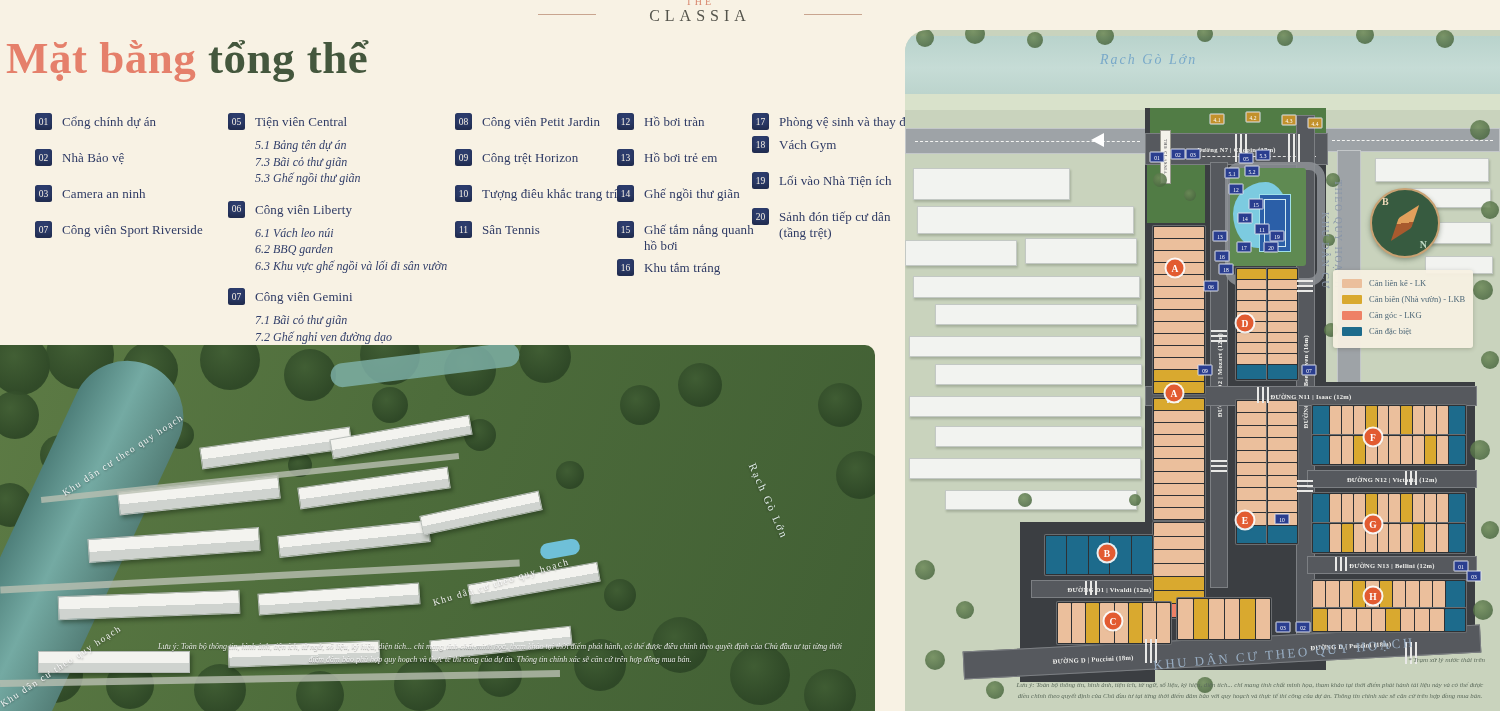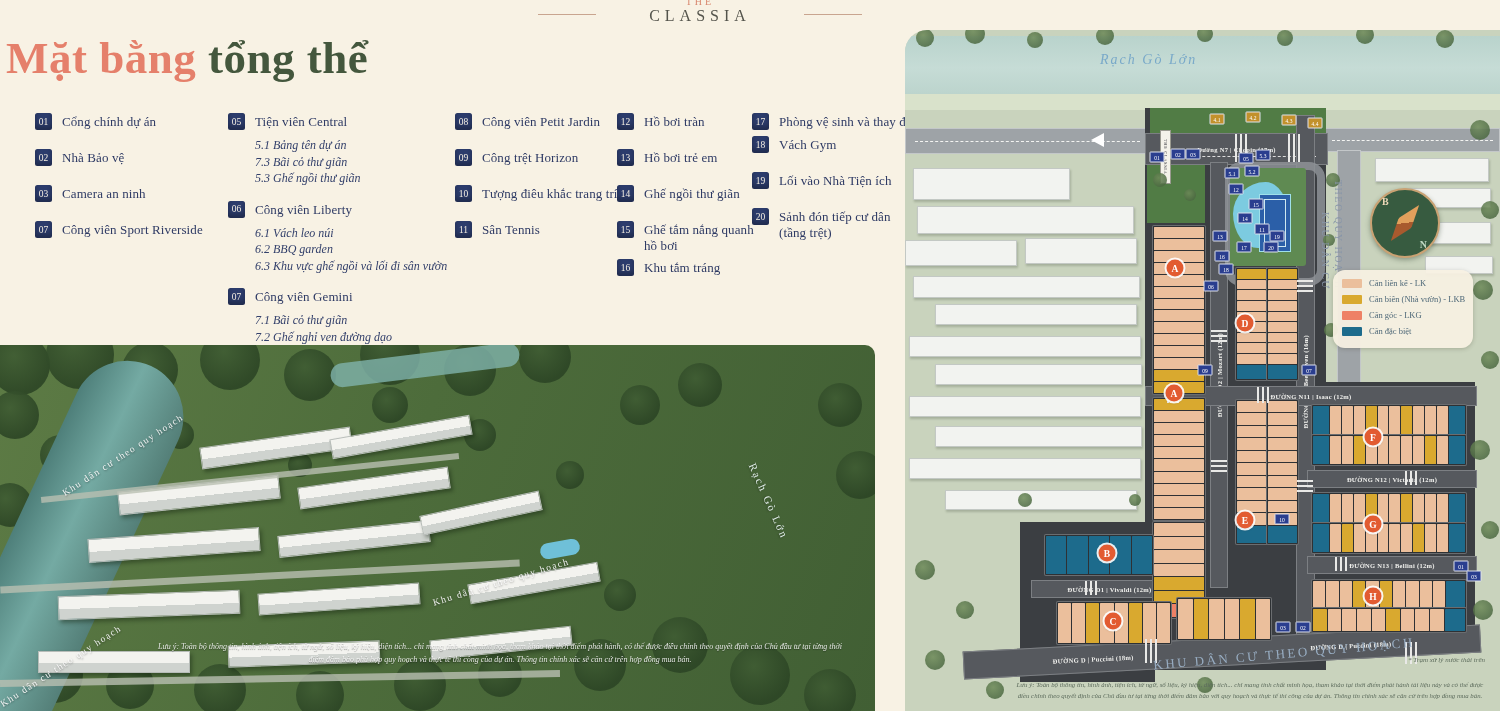--- a/index.html
+++ b/index.html
@@ -83,21 +83,21 @@
             box-shadow:inset 0 0 0 4px #2b5fa8, inset 0 0 0 5px #cfe8f0}
   #m-gate{left:255px;top:100px;width:9px;height:52px;background:#f4f2ea;border:1px solid #9a9a90;
           display:flex;align-items:center;justify-content:center}
   #m-gate span{writing-mode:vertical-rl;font-size:4.5px;letter-spacing:.6px;color:#3c3c44}
   #m-arrow{left:186px;top:103px;width:0;height:0;border-right:13px solid #fff;
            border-top:7px solid transparent;border-bottom:7px solid transparent}
   #m-zone-side{left:413px;top:150px;width:40px;color:#8795a8;font-size:10px;letter-spacing:1.5px}
   #m-zone-side span{display:inline-block;writing-mode:vertical-rl;margin-left:2px}
   #m-zone-bottom{left:248px;top:616px;color:#9fb6cd;font-size:13px;letter-spacing:2.5px;
                  transform:rotate(-5deg);opacity:.9;white-space:nowrap}
-  #m-legend{left:428px;top:240px;width:122px;background:rgba(247,240,226,.95);border-radius:12px;
+  #m-legend{left:428px;top:240px;width:122px;background:rgba(247,240,226,.95);border-radius:3px;
             padding:8px 9px 6px 9px;box-shadow:0 1px 4px rgba(60,60,40,.25)}
   .mlrow{display:flex;align-items:center;margin-bottom:6px}
   .mlsw{width:20px;height:9px;border-radius:1px;flex:0 0 20px}
   .mllab{margin-left:7px;font-size:8.5px;color:#4e6878;white-space:nowrap}
   #m-compass{left:465px;top:158px;width:66px;height:66px;border-radius:50%;background:#375b40;
              border:2px solid #c9a273;box-shadow:0 2px 5px rgba(40,60,40,.4)}
   #m-needle{position:absolute;left:25px;top:10px;width:16px;height:46px;transform:rotate(38deg);
             clip-path:polygon(50% 0,100% 50%,50% 100%,0 50%);
             background:linear-gradient(135deg,#e2a05c 0 50%,#a85a2e 50%)}
   #m-cb{position:absolute;left:10px;top:6px;color:#eed9b9;font-size:10px;font-weight:bold}

